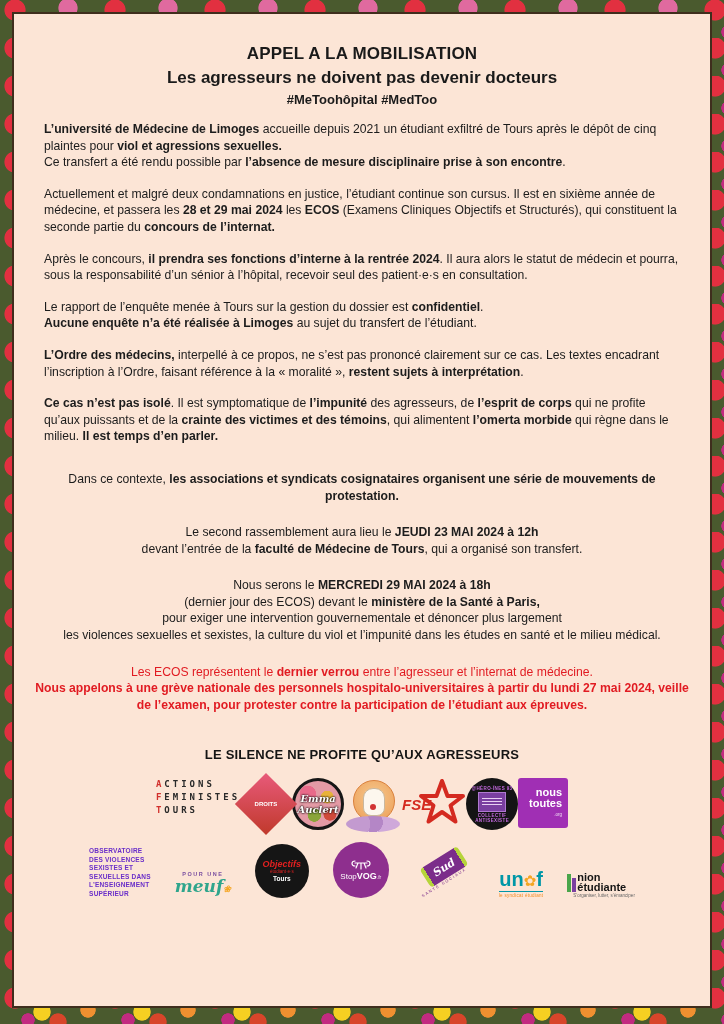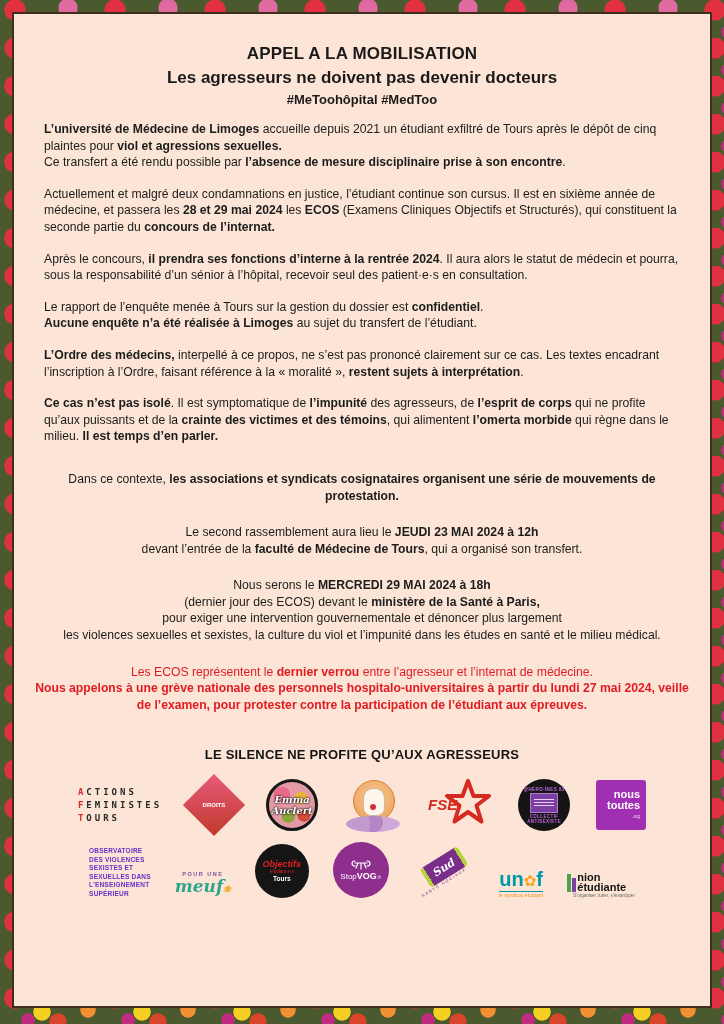--- a/index.html
+++ b/index.html
@@ -44,22 +44,22 @@
   .para .b{font-weight:bold;}
   .para.left + .para.center{margin-top:26px;}
   .para.center + .para.center{margin-top:20px;}
   
   .slogan{
     text-align:center;font-size:13px;font-weight:bold;color:#141414;
     margin-top:34px;letter-spacing:.2px;
   }
   
   .logorow{
-    display:flex;align-items:center;justify-content:center;
-    gap:26px;margin-top:16px;
+    display:flex;align-items:flex-start;justify-content:center;
+    margin-top:16px;
   }
   .logorow.second{gap:24px;margin-top:10px;align-items:flex-end;}
   .logo{display:flex;flex-direction:column;align-items:center;justify-content:center;flex:0 0 auto;}
   
   .aft{align-items:flex-start;}
   .aft-line{font-family:"DejaVu Sans Mono",monospace;font-size:9px;font-weight:bold;letter-spacing:3px;color:#2a2a2a;line-height:13px;}
   .aft-line::first-letter{color:#d2302c;}
   
   .diamond{width:44px;height:44px;transform:rotate(45deg);background:linear-gradient(135deg,#e85a7a,#c0392b);
     display:flex;align-items:center;justify-content:center;margin:4px;}

